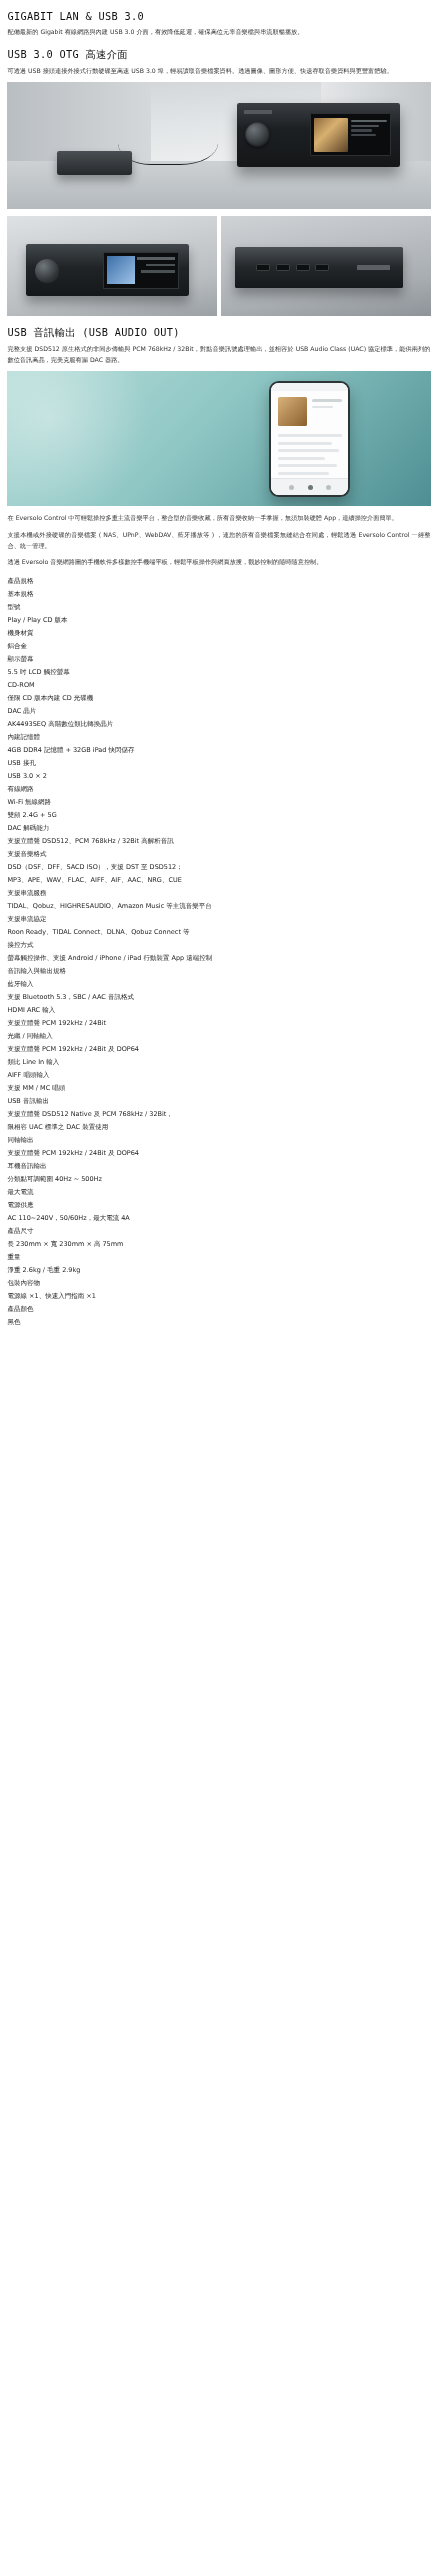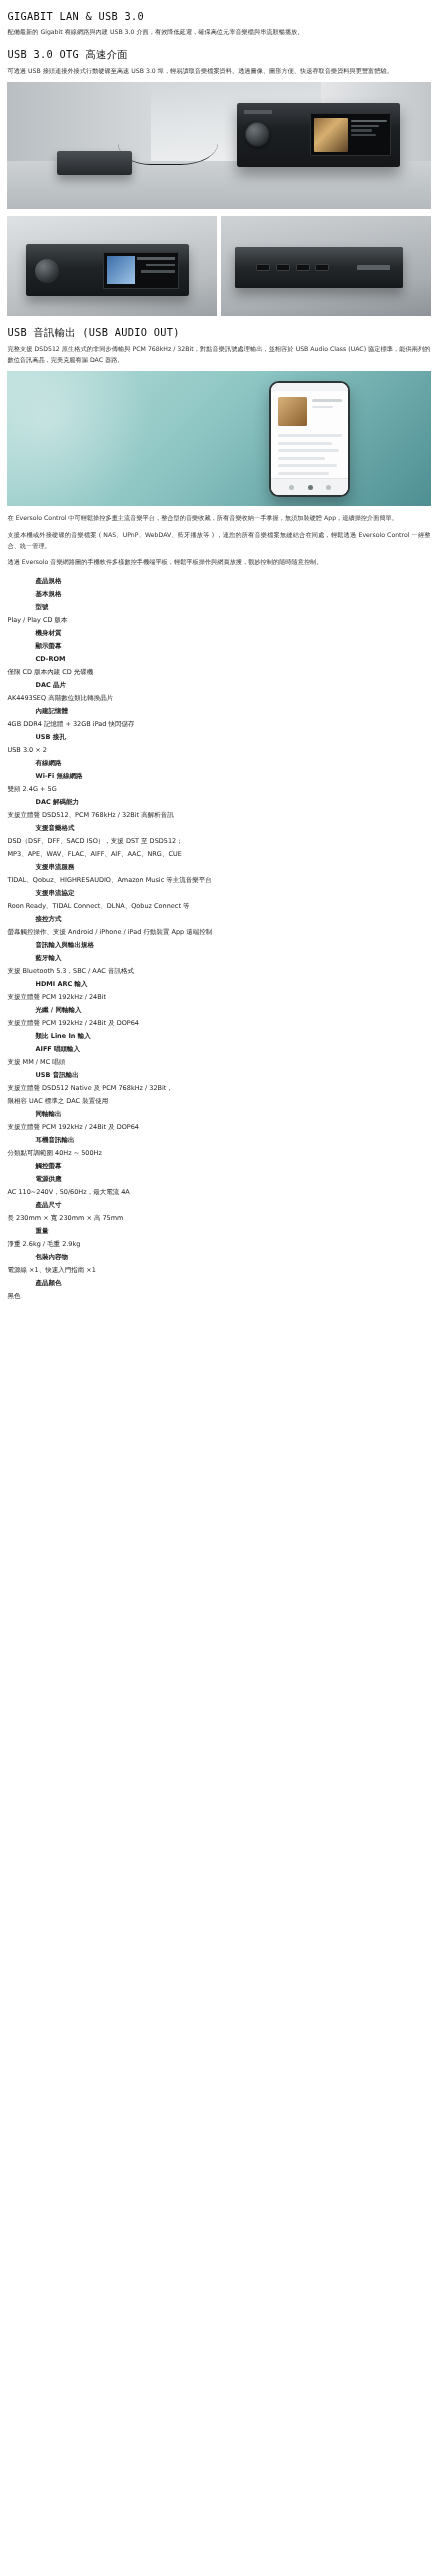--- a/index.html
+++ b/index.html
@@ -184,22 +184,21 @@
   
   .spec-wrap { padding: 2.2px 3.3px 0 3.3px; }
   .spec-line {
     font-size: 6.5px;
     line-height: 2.0;
     color: #1d1d1d;
     padding: 0 2.2px;
     white-space: normal;
   }
   .spec-line.head {
-    font-weight: bold;
-    margin-left: 28px;
+    font-weight: normal;
   }
 </style>
 </head>
 <body>
 
 <div class="page">
 
   <div class="sec">
     <h2 class="section-title">GIGABIT LAN &amp; USB 3.0</h2>
     <p class="para">配備最新的 Gigabit 有線網路與內建 USB 3.0 介面，有效降低延遲，確保高位元率音樂檔與串流順暢播放。</p>
@@ -290,21 +289,23 @@
     <p class="para">透過 Eversolo 音樂網路圖的手機軟件多樣數控手機端平板，輕鬆平板操作與網頁放搜，觀妙控制的隨時隨意控制。</p>
   </div>
 
   <div class="spec-wrap">
 
   <div class="spec-line head">產品規格</div>
       <div class="spec-line head">基本規格</div>
       <div class="spec-line head">型號</div>
       <div class="spec-line">Play / Play CD 版本</div>
       <div class="spec-line head">機身材質</div>
+      <div class="spec-line">鋁合金</div>
       <div class="spec-line head">顯示螢幕</div>
+      <div class="spec-line">5.5 吋 LCD 觸控螢幕</div>
       <div class="spec-line head">CD-ROM</div>
       <div class="spec-line">僅限 CD 版本內建 CD 光碟機</div>
       <div class="spec-line head">DAC 晶片</div>
       <div class="spec-line">AK4493SEQ 高階數位類比轉換晶片</div>
       <div class="spec-line head">內建記憶體</div>
       <div class="spec-line">4GB DDR4 記憶體 + 32GB iPad 快閃儲存</div>
       <div class="spec-line head">USB 接孔</div>
       <div class="spec-line">USB 3.0 × 2</div>
       <div class="spec-line head">有線網路</div>
       <div class="spec-line head">Wi-Fi 無線網路</div>
@@ -330,21 +331,21 @@
       <div class="spec-line head">類比 Line In 輸入</div>
       <div class="spec-line head">AIFF 唱頭輸入</div>
       <div class="spec-line">支援 MM / MC 唱頭</div>
       <div class="spec-line head">USB 音訊輸出</div>
       <div class="spec-line">支援立體聲 DSD512 Native 及 PCM 768kHz / 32Bit，</div>
       <div class="spec-line">限相容 UAC 標準之 DAC 裝置使用</div>
       <div class="spec-line head">同軸輸出</div>
       <div class="spec-line">支援立體聲 PCM 192kHz / 24Bit 及 DOP64</div>
       <div class="spec-line head">耳機音訊輸出</div>
       <div class="spec-line">分類點可調範圍 40Hz ~ 500Hz</div>
-      <div class="spec-line head">觸控螢幕</div>
+      <div class="spec-line head">最大電流</div>
       <div class="spec-line head">電源供應</div>
       <div class="spec-line">AC 110~240V，50/60Hz，最大電流 4A</div>
       <div class="spec-line head">產品尺寸</div>
       <div class="spec-line">長 230mm × 寬 230mm × 高 75mm</div>
       <div class="spec-line head">重量</div>
       <div class="spec-line">淨重 2.6kg / 毛重 2.9kg</div>
       <div class="spec-line head">包裝內容物</div>
       <div class="spec-line">電源線 ×1、快速入門指南 ×1</div>
       <div class="spec-line head">產品顏色</div>
       <div class="spec-line">黑色</div>

